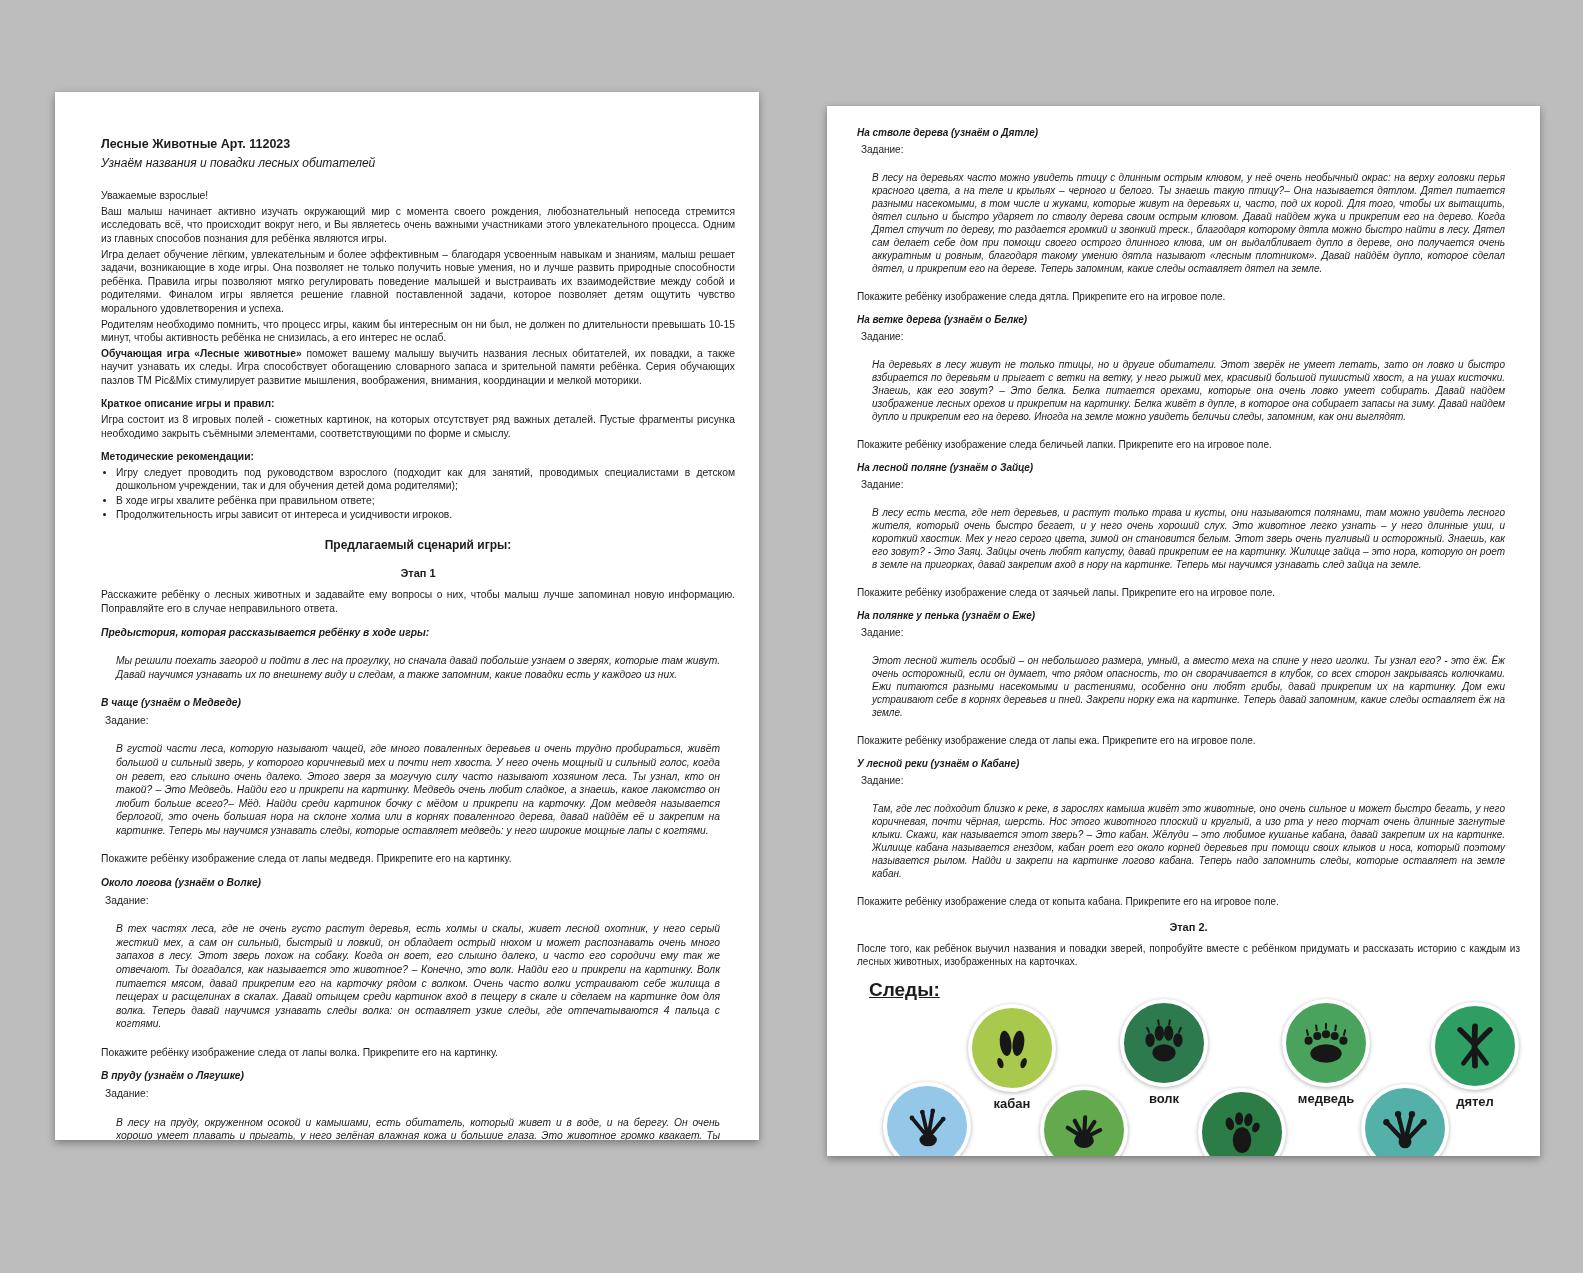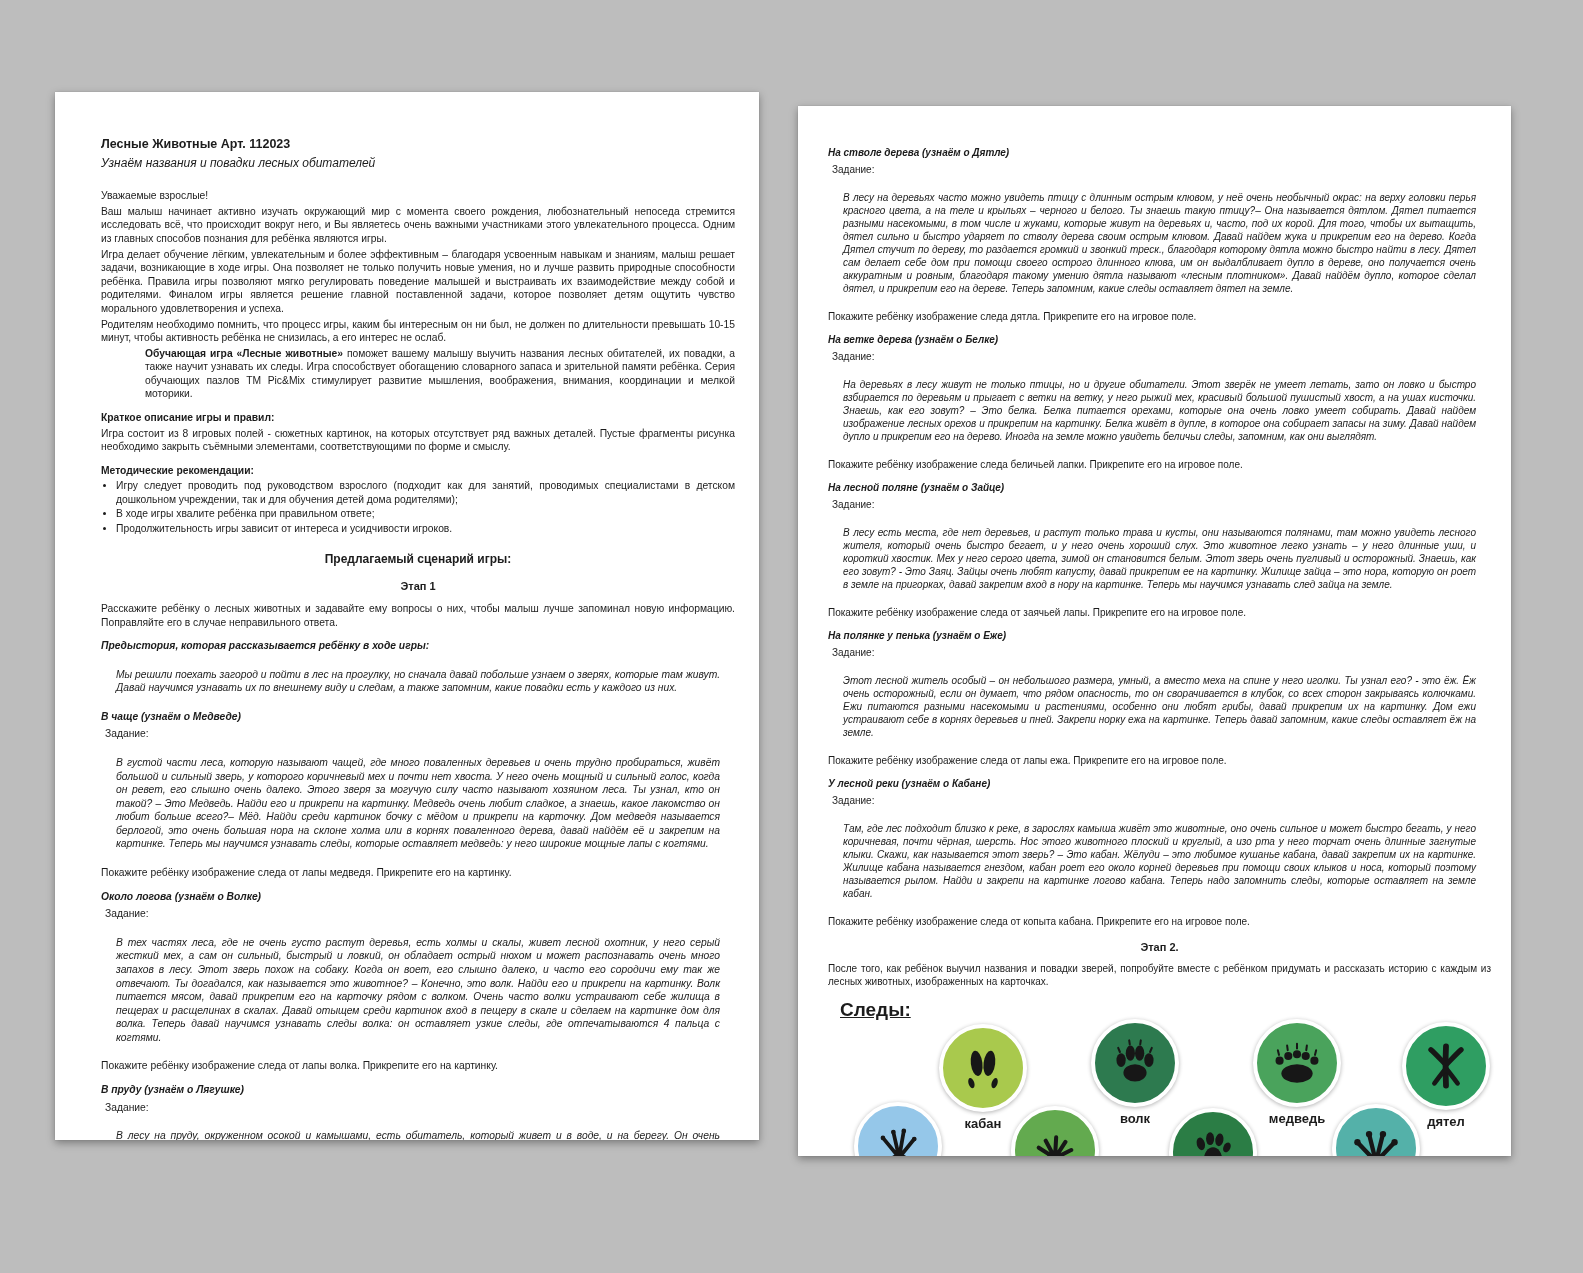--- a/index.html
+++ b/index.html
@@ -17,31 +17,31 @@
     box-shadow:0 3px 8px rgba(0,0,0,0.35), 0 0 1px rgba(0,0,0,0.2);
     box-sizing:border-box;
     overflow:hidden;
   }
   #left-page {
     left:55px; top:92px; width:704px; height:1048px;
     padding:44px 24px 3px 46px;
     font-size:10.3px; line-height:1.32;
   }
   #right-page {
-    left:798px; top:106px; width:713px; height:1050px;
-    padding:40px 20px 10px 30px;
+    left:827px; top:106px; width:713px; height:1050px;
+    padding:20px 20px 10px 30px;
     font-size:10px; line-height:1.3;
   }
   .doc-title { font-weight:bold; font-size:12.5px; margin:0 0 3px 0; }
   .doc-subtitle { font-style:italic; font-size:12px; margin:0 0 18px 0; }
   .para { text-align:justify; margin:0; }
   .para + .para { margin-top:2px; }
   .greeting { margin:0 0 2px 0; }
   .gap-s { margin-top:8px; }
-  .gap-m { margin-top:10px;margin-left:44px; }
+  .gap-m { margin-top:10px; }
   .bold { font-weight:bold; }
   .sec-heading { font-weight:bold; margin:10px 0 2px 0; }
   ul.bullets { margin:2px 0 0 0; padding-left:15px; }
   ul.bullets li { text-align:justify; margin:0 0 1px 0; }
   .center-bold { text-align:center; font-weight:bold; font-size:12px; margin:16px 0 6px 0; }
   .center-bold.small { font-size:11px; margin:12px 0 8px 0; }
   .story { margin-top:10px; }
   .story-heading { font-weight:bold; font-style:italic; margin:0 0 2px 0; }
   .task-label { margin:4px; }
   .story-body { font-style:italic; text-align:justify; margin:15px; }

